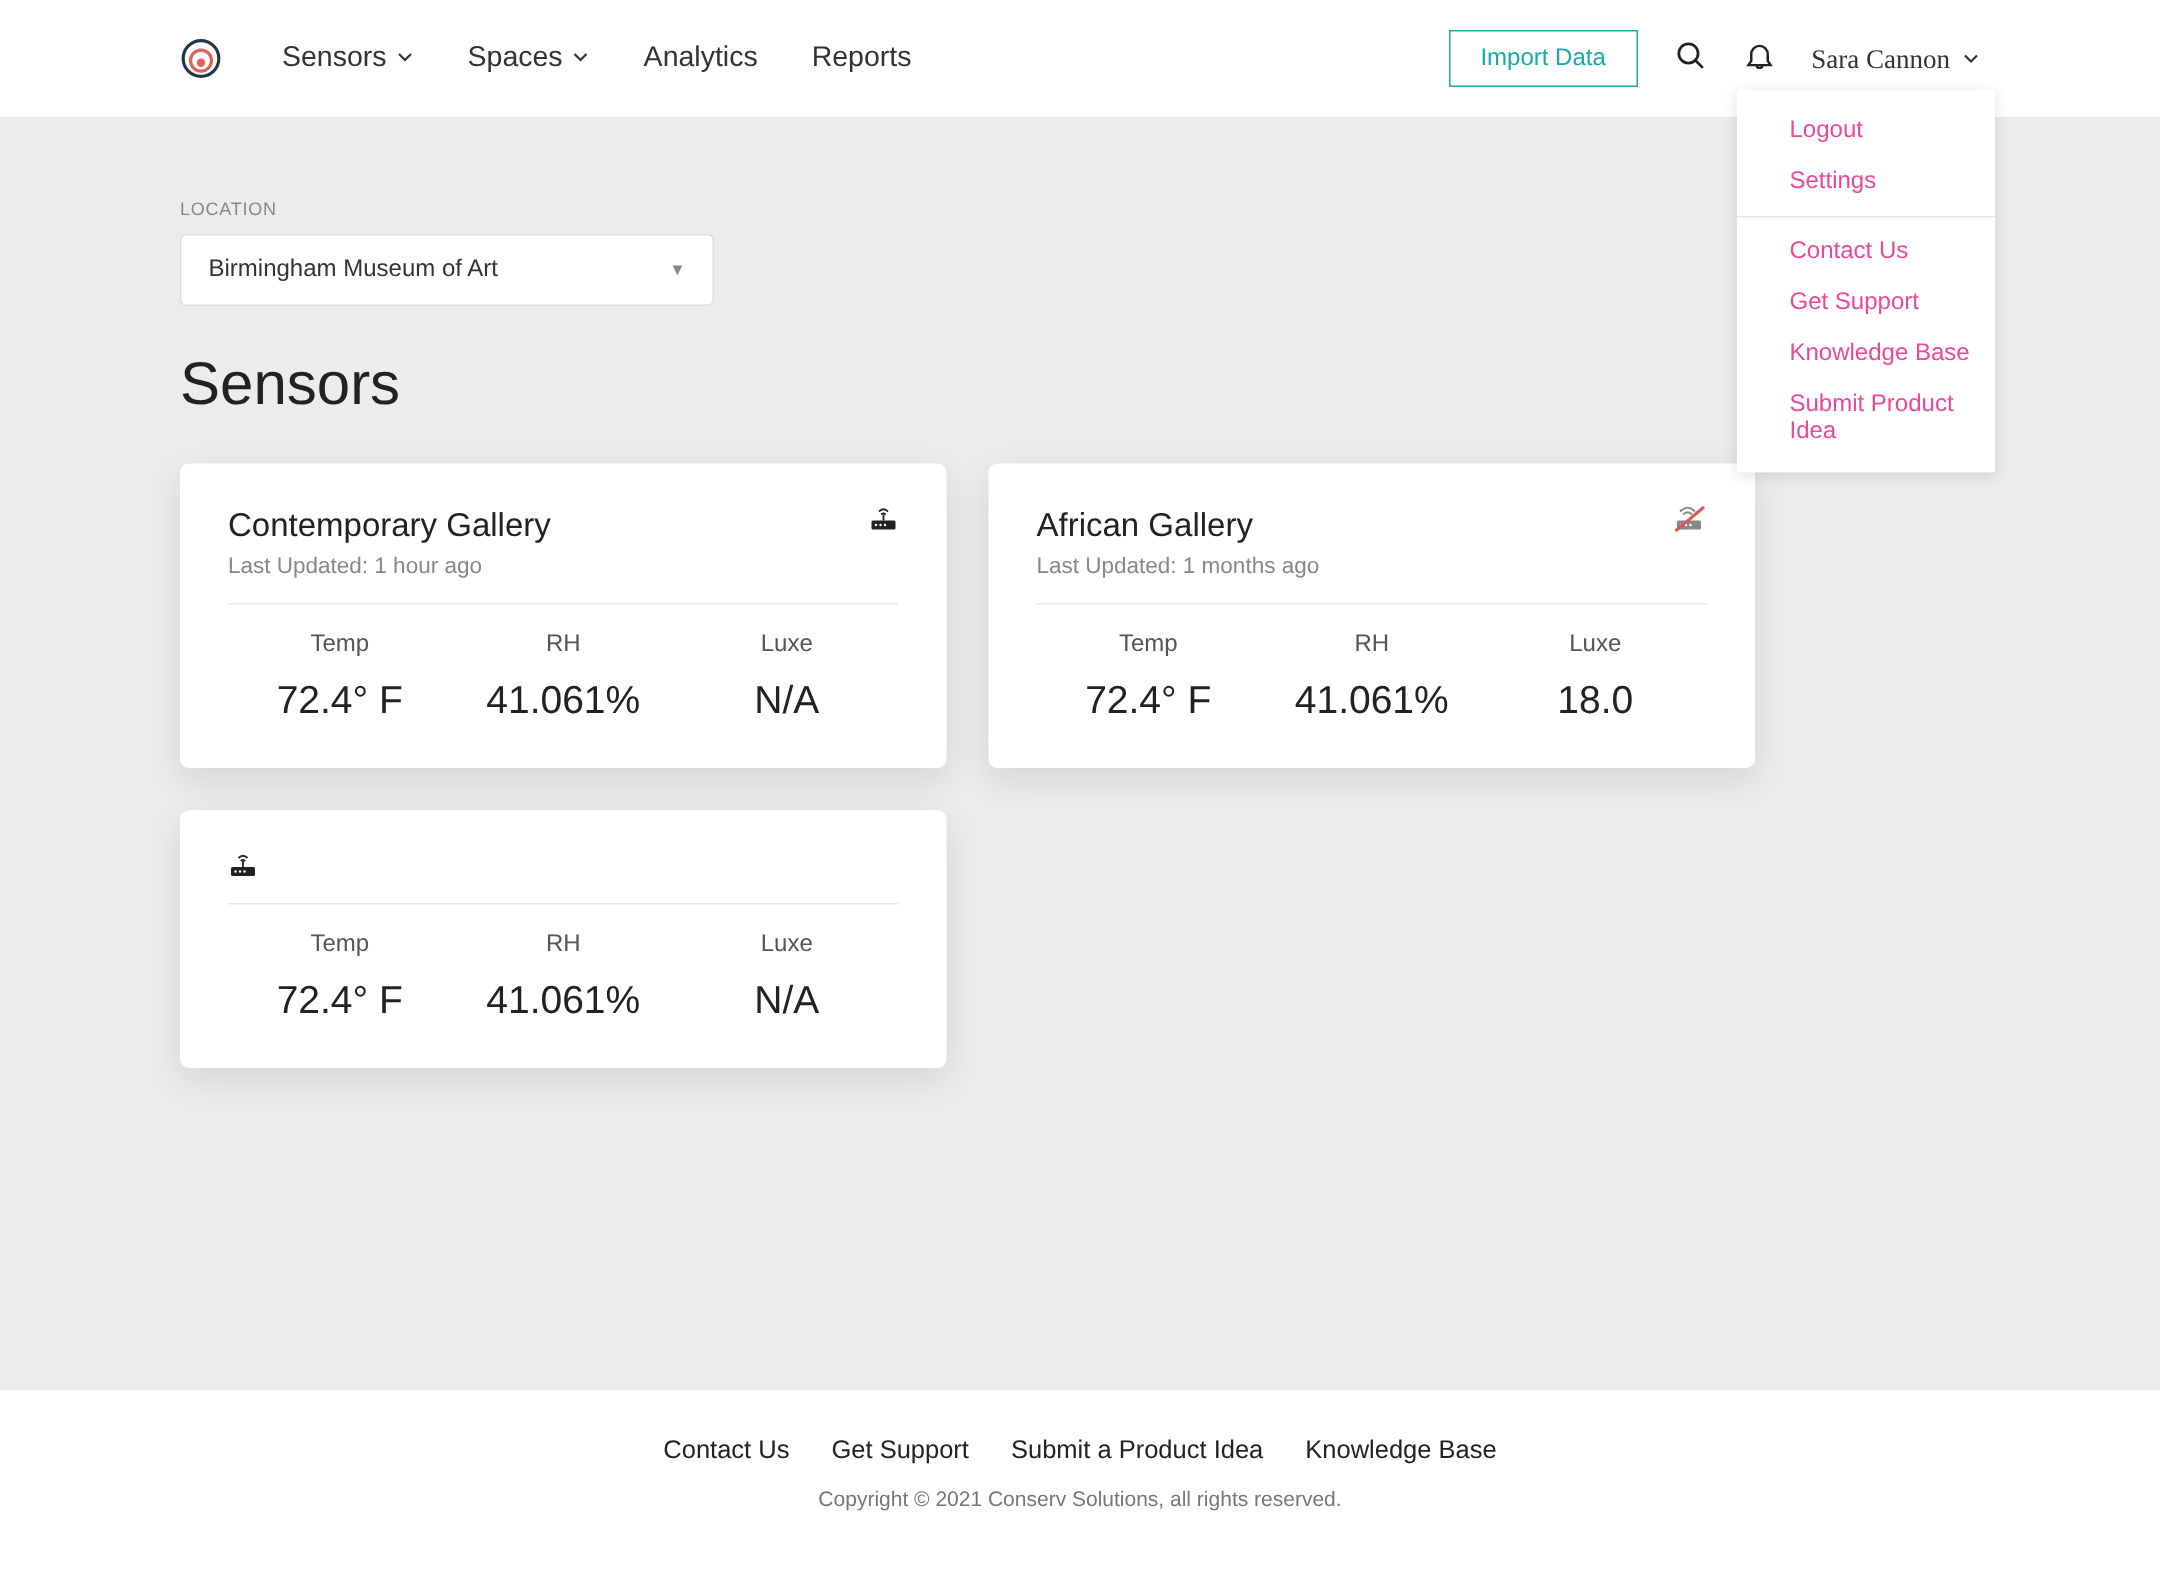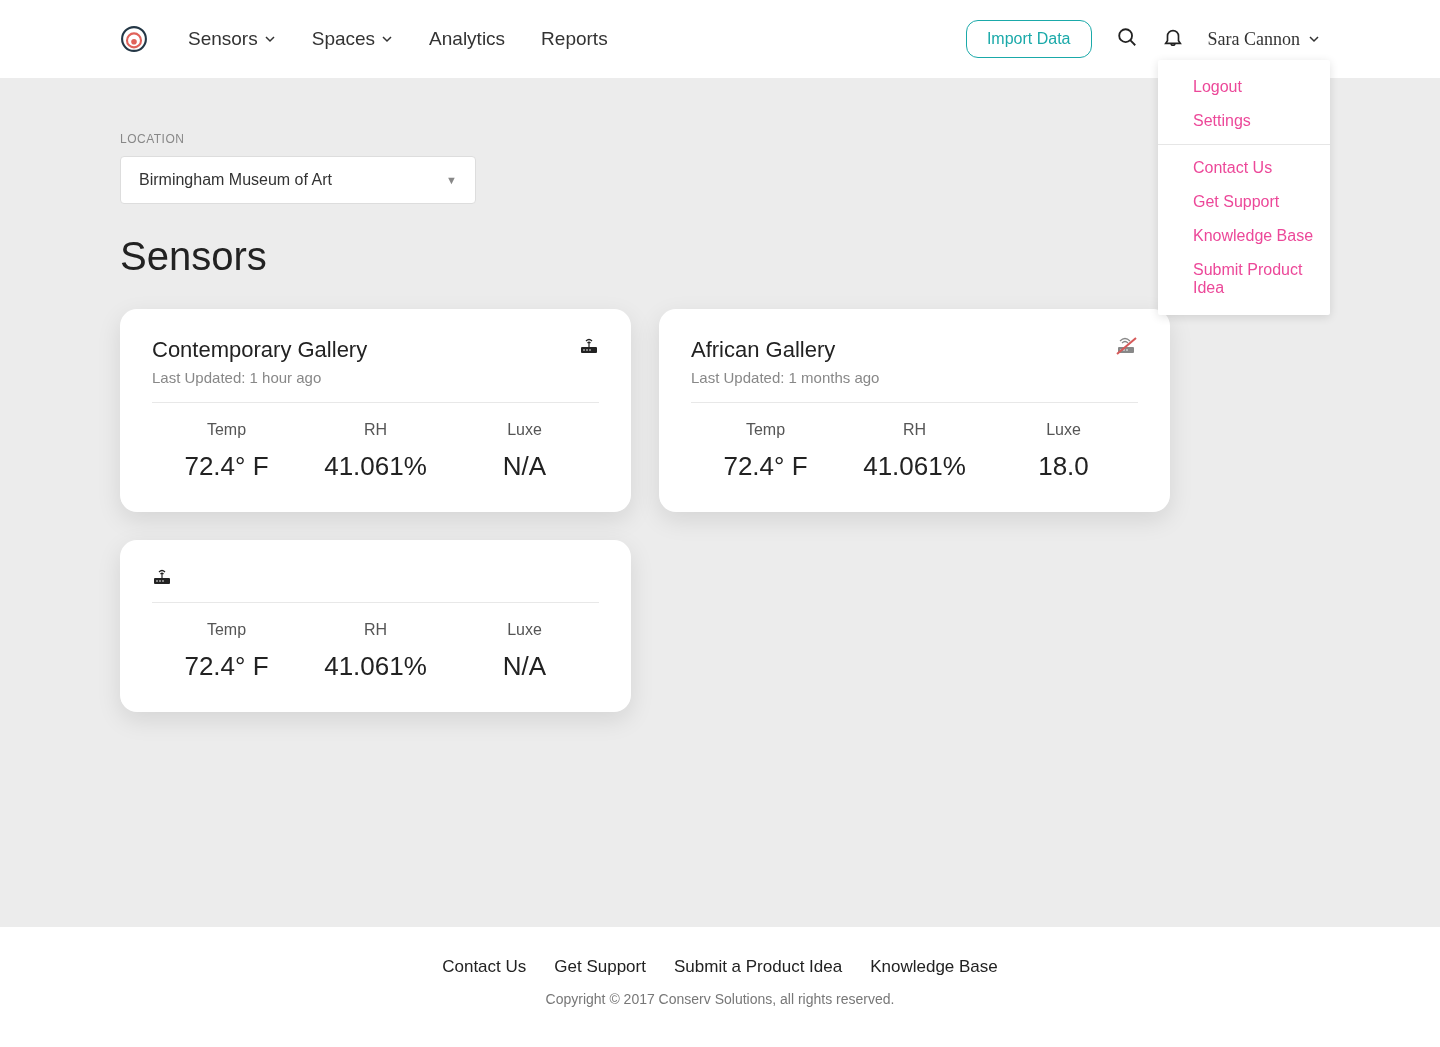--- a/index.html
+++ b/index.html
@@ -47,21 +47,21 @@
     margin-left: auto;
     display: flex;
     align-items: center;
     gap: 24px;
   }
   .import-btn {
     border: 1px solid #1aa9a9;
     color: #1aa9a9;
     background: #fff;
     padding: 9px 20px;
-    border-radius: 12px;
+    border-radius: 0;
     font-size: 16px;
     cursor: pointer;
   }
   .icon-btn {
     cursor: pointer;
     display: flex;
     align-items: center;
   }
   .user-menu {
     font-size: 18px;
@@ -137,21 +137,21 @@
 
   
   .cards {
     display: grid;
     grid-template-columns: 1fr 1fr;
     gap: 28px;
     max-width: 1050px;
   }
   .card {
     background: #fff;
-    border-radius: 17px;
+    border-radius: 6px;
     box-shadow: 0 8px 24px rgba(0,0,0,0.10);
     padding: 28px 32px 30px 32px;
   }
   .card-header {
     display: flex;
     justify-content: space-between;
     align-items: flex-start;
   }
   .card-title {
     font-size: 22px;
@@ -405,14 +405,14 @@
   </div>
 </div>
 
 <div class="footer">
   <div class="footer-links">
     <div class="footer-link">Contact Us</div>
     <div class="footer-link">Get Support</div>
     <div class="footer-link">Submit a Product Idea</div>
     <div class="footer-link">Knowledge Base</div>
   </div>
-  <div class="footer-copy">Copyright © 2017 Conserv Solutions, all rights reserved.</div>
+  <div class="footer-copy">Copyright © 2021 Conserv Solutions, all rights reserved.</div>
 </div>
 
 </body></html>

